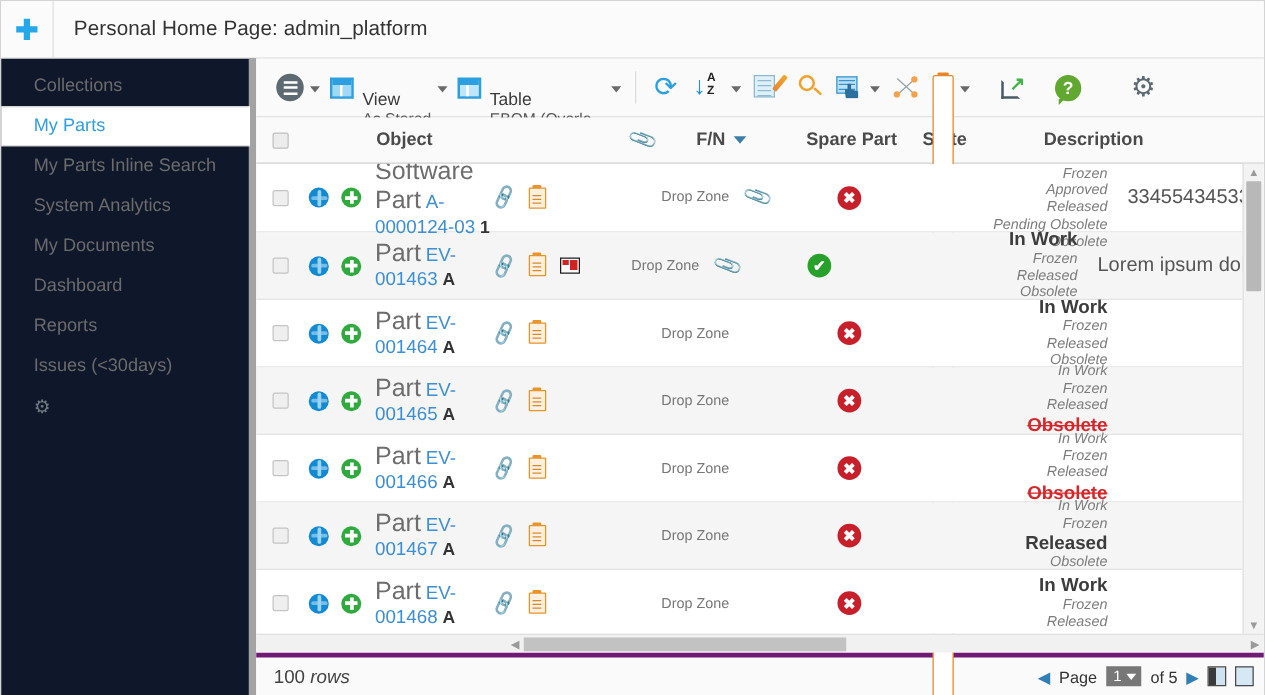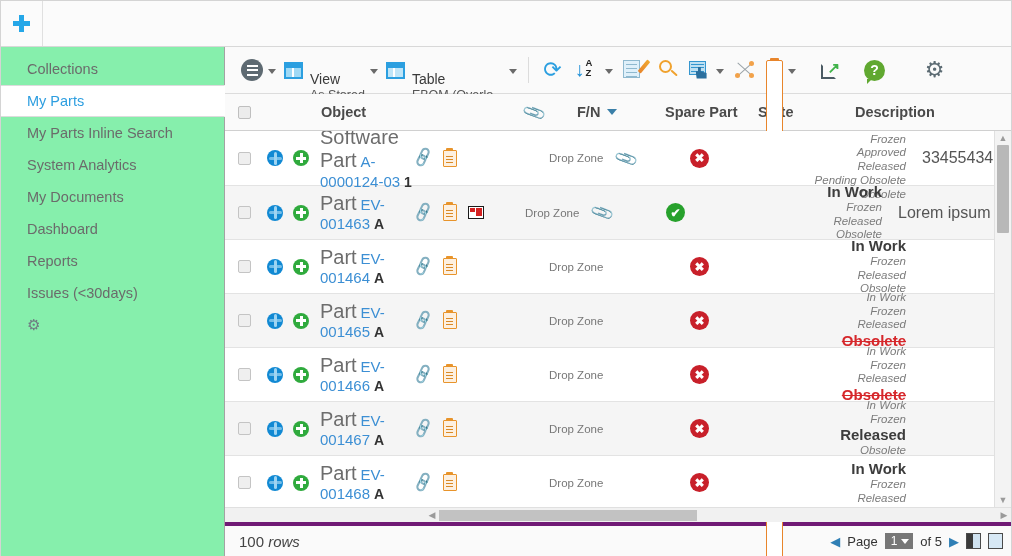--- a/index.html
+++ b/index.html
@@ -48,23 +48,23 @@
   }
 
   
   .body {
     display: flex;
     height: 509px;
   }
 
   
   .sidebar {
-    width: 224px;
-    background: #86efac;
-    border-right: 1px solid #a3a3a3;
+    width: 204px;
+    background: #0f172a;
+    border-right: 6px solid #a3a3a3;
     padding-top: 6px;
     flex: none;
   }
   .side-item {
     height: 32px;
     display: flex; align-items: center;
     padding-left: 26px;
     font-size: 14.5px;
     color: #6b6b6b;
     cursor: pointer;
@@ -474,20 +474,21 @@
 </style>
 </head>
 <body>
 
 <div id="app">
 
   <div class="titlebar">
     <div class="tb-plus">
       <span class="plus-glyph"></span>
     </div>
+    <div class="tb-title">Personal Home Page: admin_platform</div>
   </div>
 
   <div class="body">
 
     <div class="sidebar">
       <div class="side-item">
         <span>Collections</span>
       </div>
       <div class="side-item selected">
         <span>My Parts</span>

